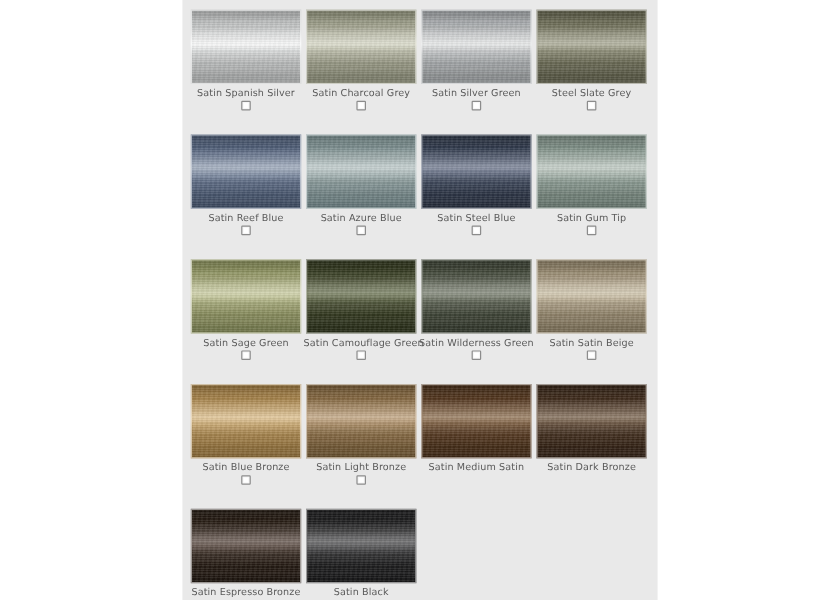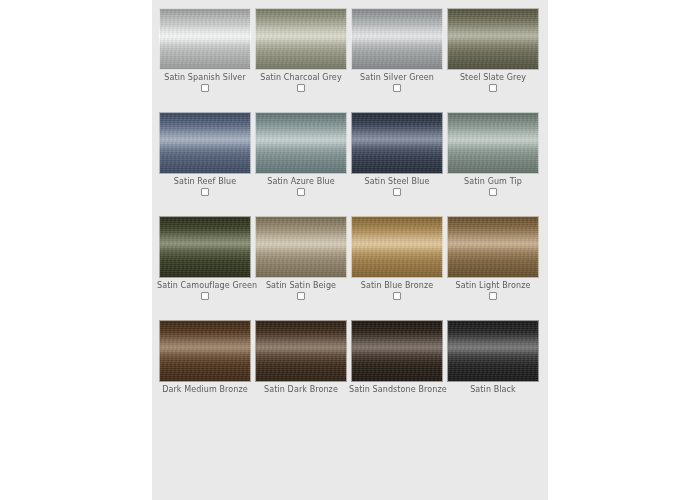--- a/index.html
+++ b/index.html
@@ -227,30 +227,50 @@
             <div class="chip" title="Satin Gum Tip" style="background: linear-gradient(rgb(118, 135, 126) 0%, rgb(139, 155, 146) 26%, rgb(174, 187, 178) 46%, rgb(139, 155, 146) 62%, rgb(116, 133, 124) 100%);">
               <div class="grain"></div>
               <div class="sheen"></div>
             </div>
           </div>
           <span class="swatch-label">Satin Gum Tip</span>
           <div class="cb-row"><input type="checkbox" class="swatch-checkbox" style=""></div>
         </div>
         <div class="cell">
           <div class="chip-wrap">
+            <div class="chip" title="Satin Sage Green" style="background: linear-gradient(rgb(132, 138, 87) 0%, rgb(154, 158, 108) 26%, rgb(191, 194, 143) 46%, rgb(154, 158, 108) 62%, rgb(130, 136, 87) 100%);">
+              <div class="grain"></div>
+              <div class="sheen"></div>
+            </div>
+          </div>
+          <span class="swatch-label">Satin Sage Green</span>
+          <div class="cb-row"><input type="checkbox" class="swatch-checkbox" style=""></div>
+        </div>
+        <div class="cell">
+          <div class="chip-wrap">
             <div class="chip" title="Satin Camouflage Green" style="background: linear-gradient(rgb(47, 53, 29) 0%, rgb(62, 68, 40) 26%, rgb(86, 96, 58) 46%, rgb(62, 68, 40) 62%, rgb(45, 51, 28) 100%);">
               <div class="grain"></div>
               <div class="sheen"></div>
             </div>
           </div>
           <span class="swatch-label">Satin Camouflage Green</span>
           <div class="cb-row"><input type="checkbox" class="swatch-checkbox" style=""></div>
         </div>
         <div class="cell">
           <div class="chip-wrap">
+            <div class="chip" title="Satin Wilderness Green" style="background: linear-gradient(rgb(58, 64, 51) 0%, rgb(74, 80, 65) 26%, rgb(99, 106, 88) 46%, rgb(74, 80, 65) 62%, rgb(56, 62, 49) 100%);">
+              <div class="grain"></div>
+              <div class="sheen"></div>
+            </div>
+          </div>
+          <span class="swatch-label">Satin Wilderness Green</span>
+          <div class="cb-row"><input type="checkbox" class="swatch-checkbox" style=""></div>
+        </div>
+        <div class="cell">
+          <div class="chip-wrap">
             <div class="chip" title="Satin Quarry Beige" style="background: linear-gradient(rgb(140, 127, 101) 0%, rgb(162, 148, 122) 26%, rgb(195, 182, 152) 46%, rgb(162, 148, 122) 62%, rgb(138, 125, 99) 100%);">
               <div class="grain"></div>
               <div class="sheen"></div>
             </div>
           </div>
           <span class="swatch-label">Satin Satin Beige</span>
           <div class="cb-row"><input type="checkbox" class="swatch-checkbox" style=""></div>
         </div>
         <div class="cell">
           <div class="chip-wrap">
@@ -272,39 +292,39 @@
           <span class="swatch-label">Satin Light Bronze</span>
           <div class="cb-row"><input type="checkbox" class="swatch-checkbox" style=""></div>
         </div>
         <div class="cell">
           <div class="chip-wrap">
             <div class="chip" title="Satin Medium Bronze" style="background: linear-gradient(rgb(71, 46, 25) 0%, rgb(90, 60, 34) 26%, rgb(120, 84, 47) 46%, rgb(90, 60, 34) 62%, rgb(69, 45, 24) 100%);">
               <div class="grain"></div>
               <div class="sheen"></div>
             </div>
           </div>
-          <span class="swatch-label">Dark Medium Bronze</span>
+          <span class="swatch-label">Satin Medium Satin</span>
         </div>
         <div class="cell">
           <div class="chip-wrap">
             <div class="chip" title="Satin Dark Bronze" style="background: linear-gradient(rgb(53, 36, 23) 0%, rgb(69, 48, 31) 26%, rgb(94, 67, 41) 46%, rgb(69, 48, 31) 62%, rgb(52, 35, 22) 100%);">
               <div class="grain"></div>
               <div class="sheen"></div>
             </div>
           </div>
           <span class="swatch-label">Satin Dark Bronze</span>
         </div>
         <div class="cell">
           <div class="chip-wrap">
             <div class="chip" title="Satin Espresso Bronze" style="background: linear-gradient(rgb(35, 26, 18) 0%, rgb(46, 34, 25) 26%, rgb(67, 48, 38) 46%, rgb(46, 34, 25) 62%, rgb(34, 25, 18) 100%);">
               <div class="grain"></div>
               <div class="sheen"></div>
             </div>
           </div>
-          <span class="swatch-label">Satin Sandstone Bronze</span>
+          <span class="swatch-label">Satin Espresso Bronze</span>
         </div>
         <div class="cell">
           <div class="chip-wrap">
             <div class="chip" title="Satin Black" style="background: linear-gradient(rgb(28, 28, 29) 0%, rgb(38, 38, 39) 26%, rgb(58, 58, 60) 46%, rgb(38, 38, 39) 62%, rgb(27, 27, 28) 100%);">
               <div class="grain"></div>
               <div class="sheen"></div>
             </div>
           </div>
           <span class="swatch-label">Satin Black</span>
         </div>

